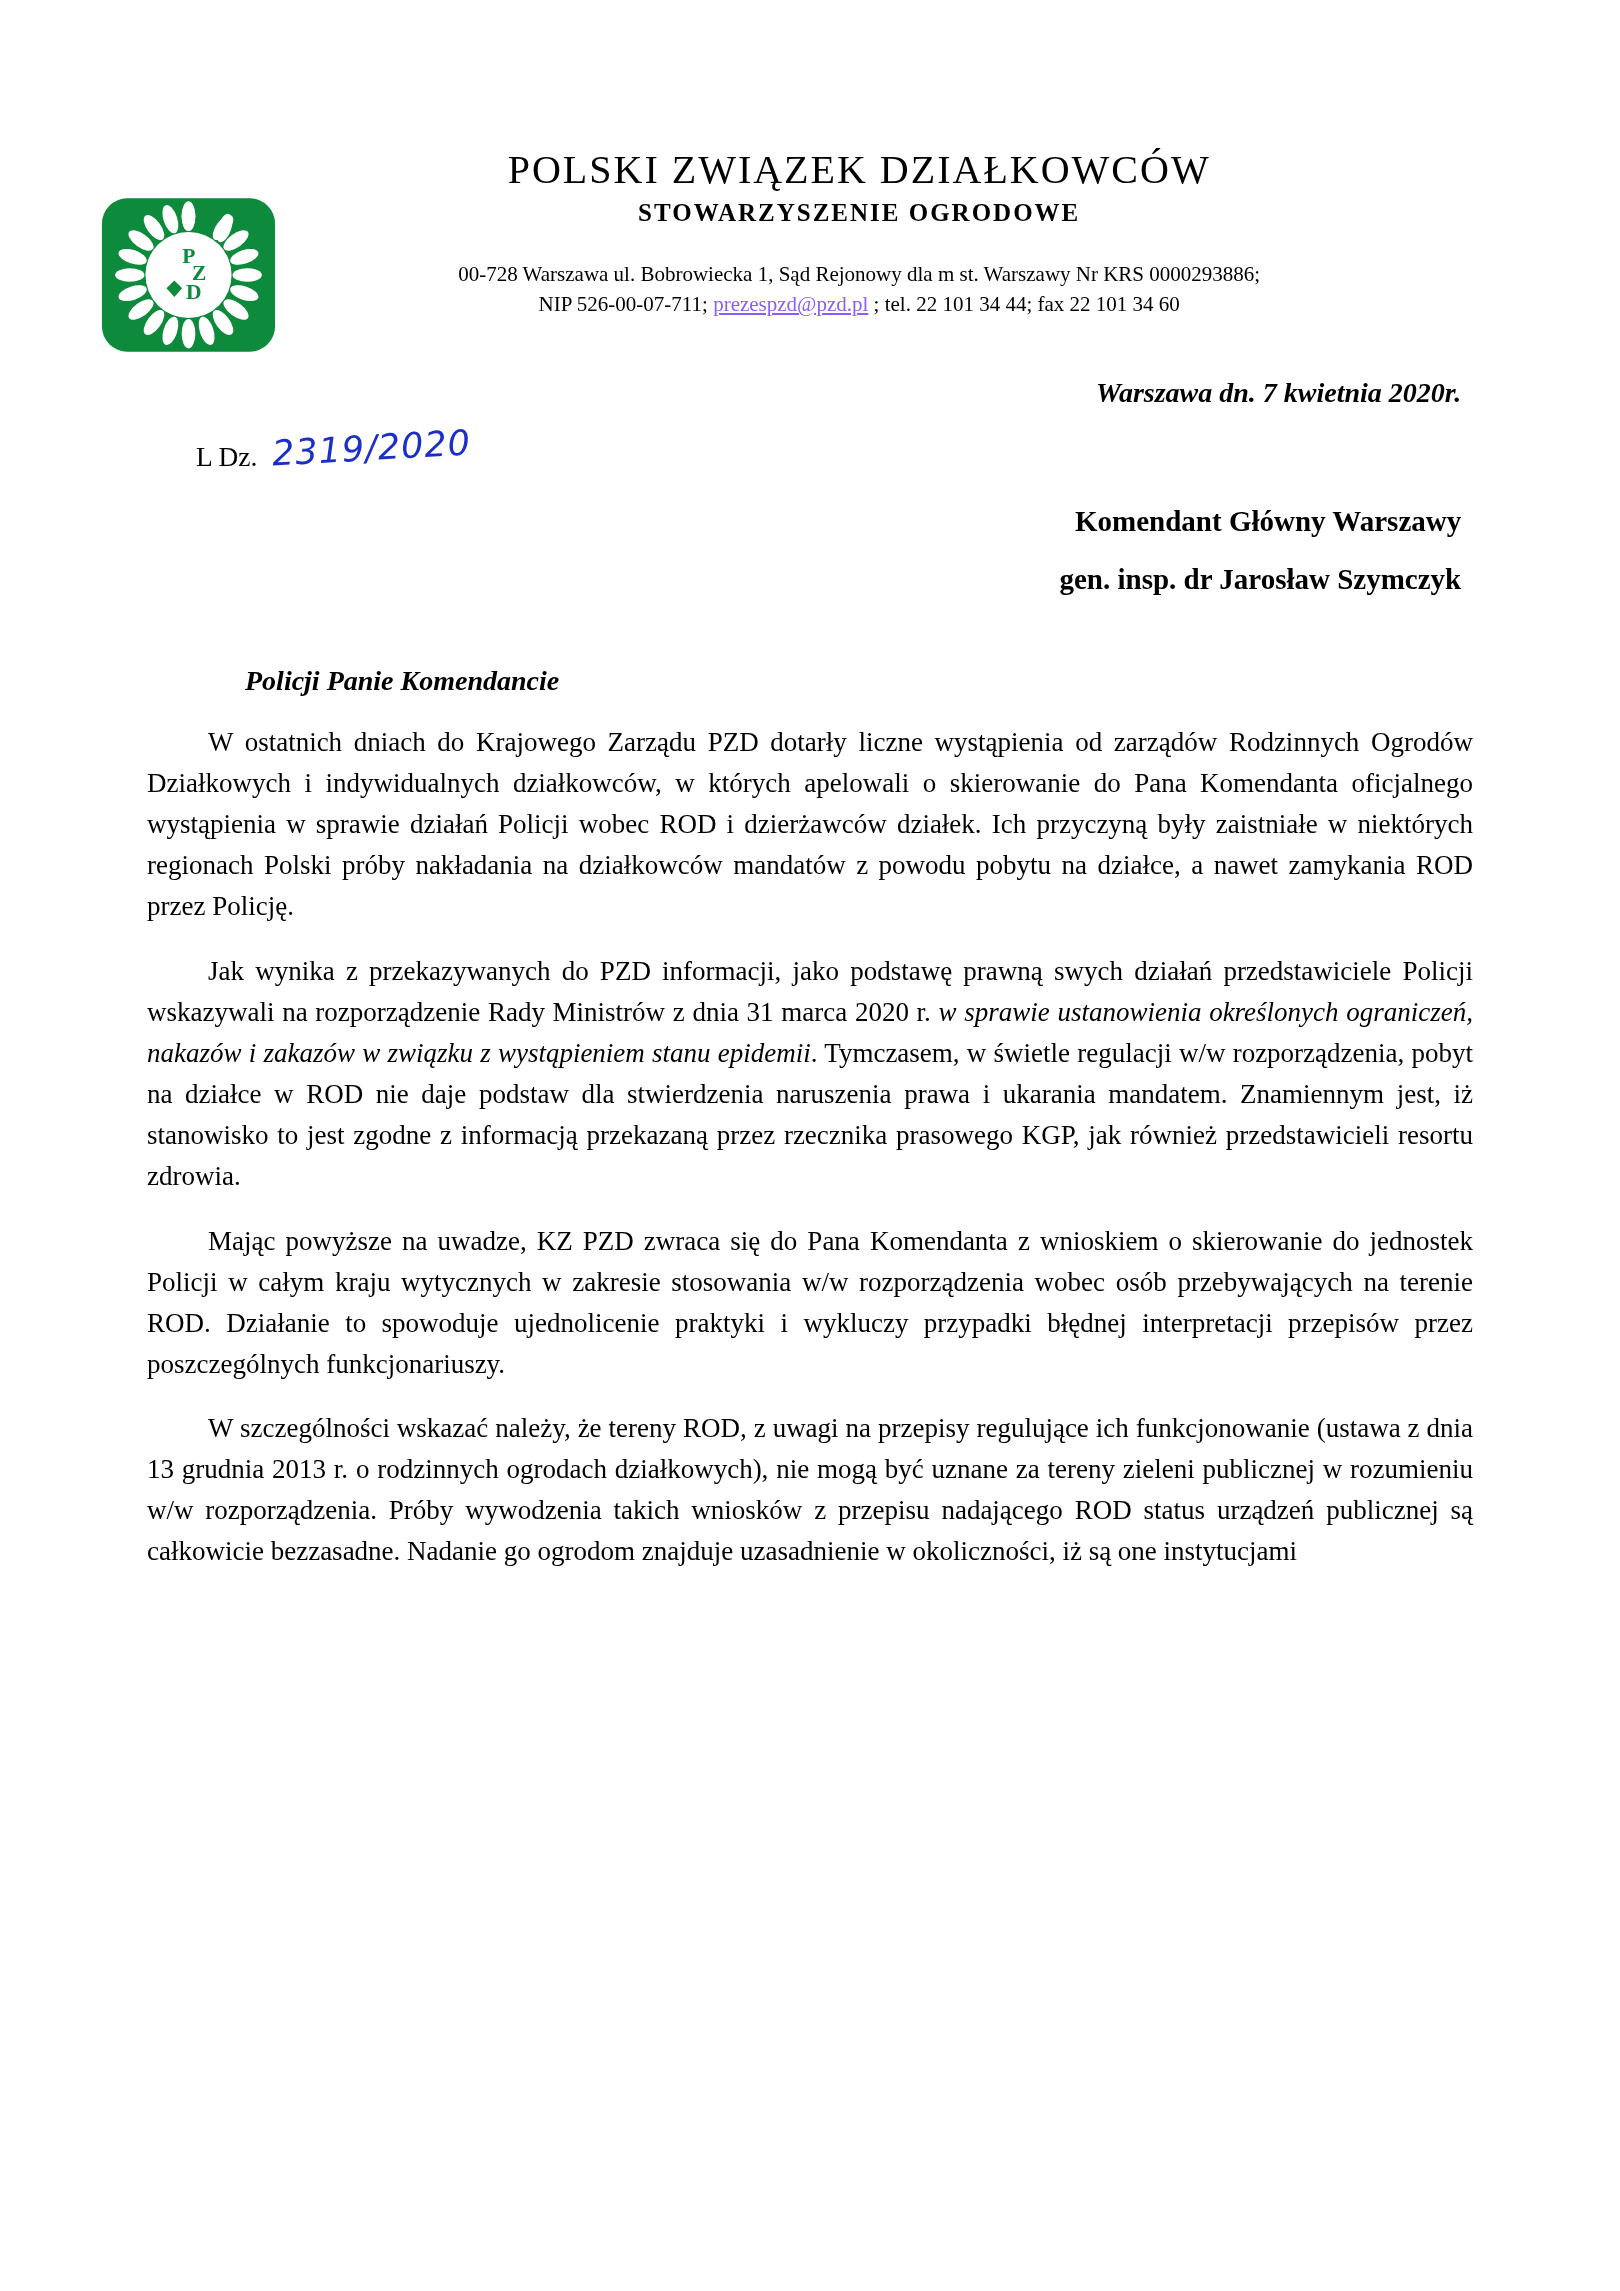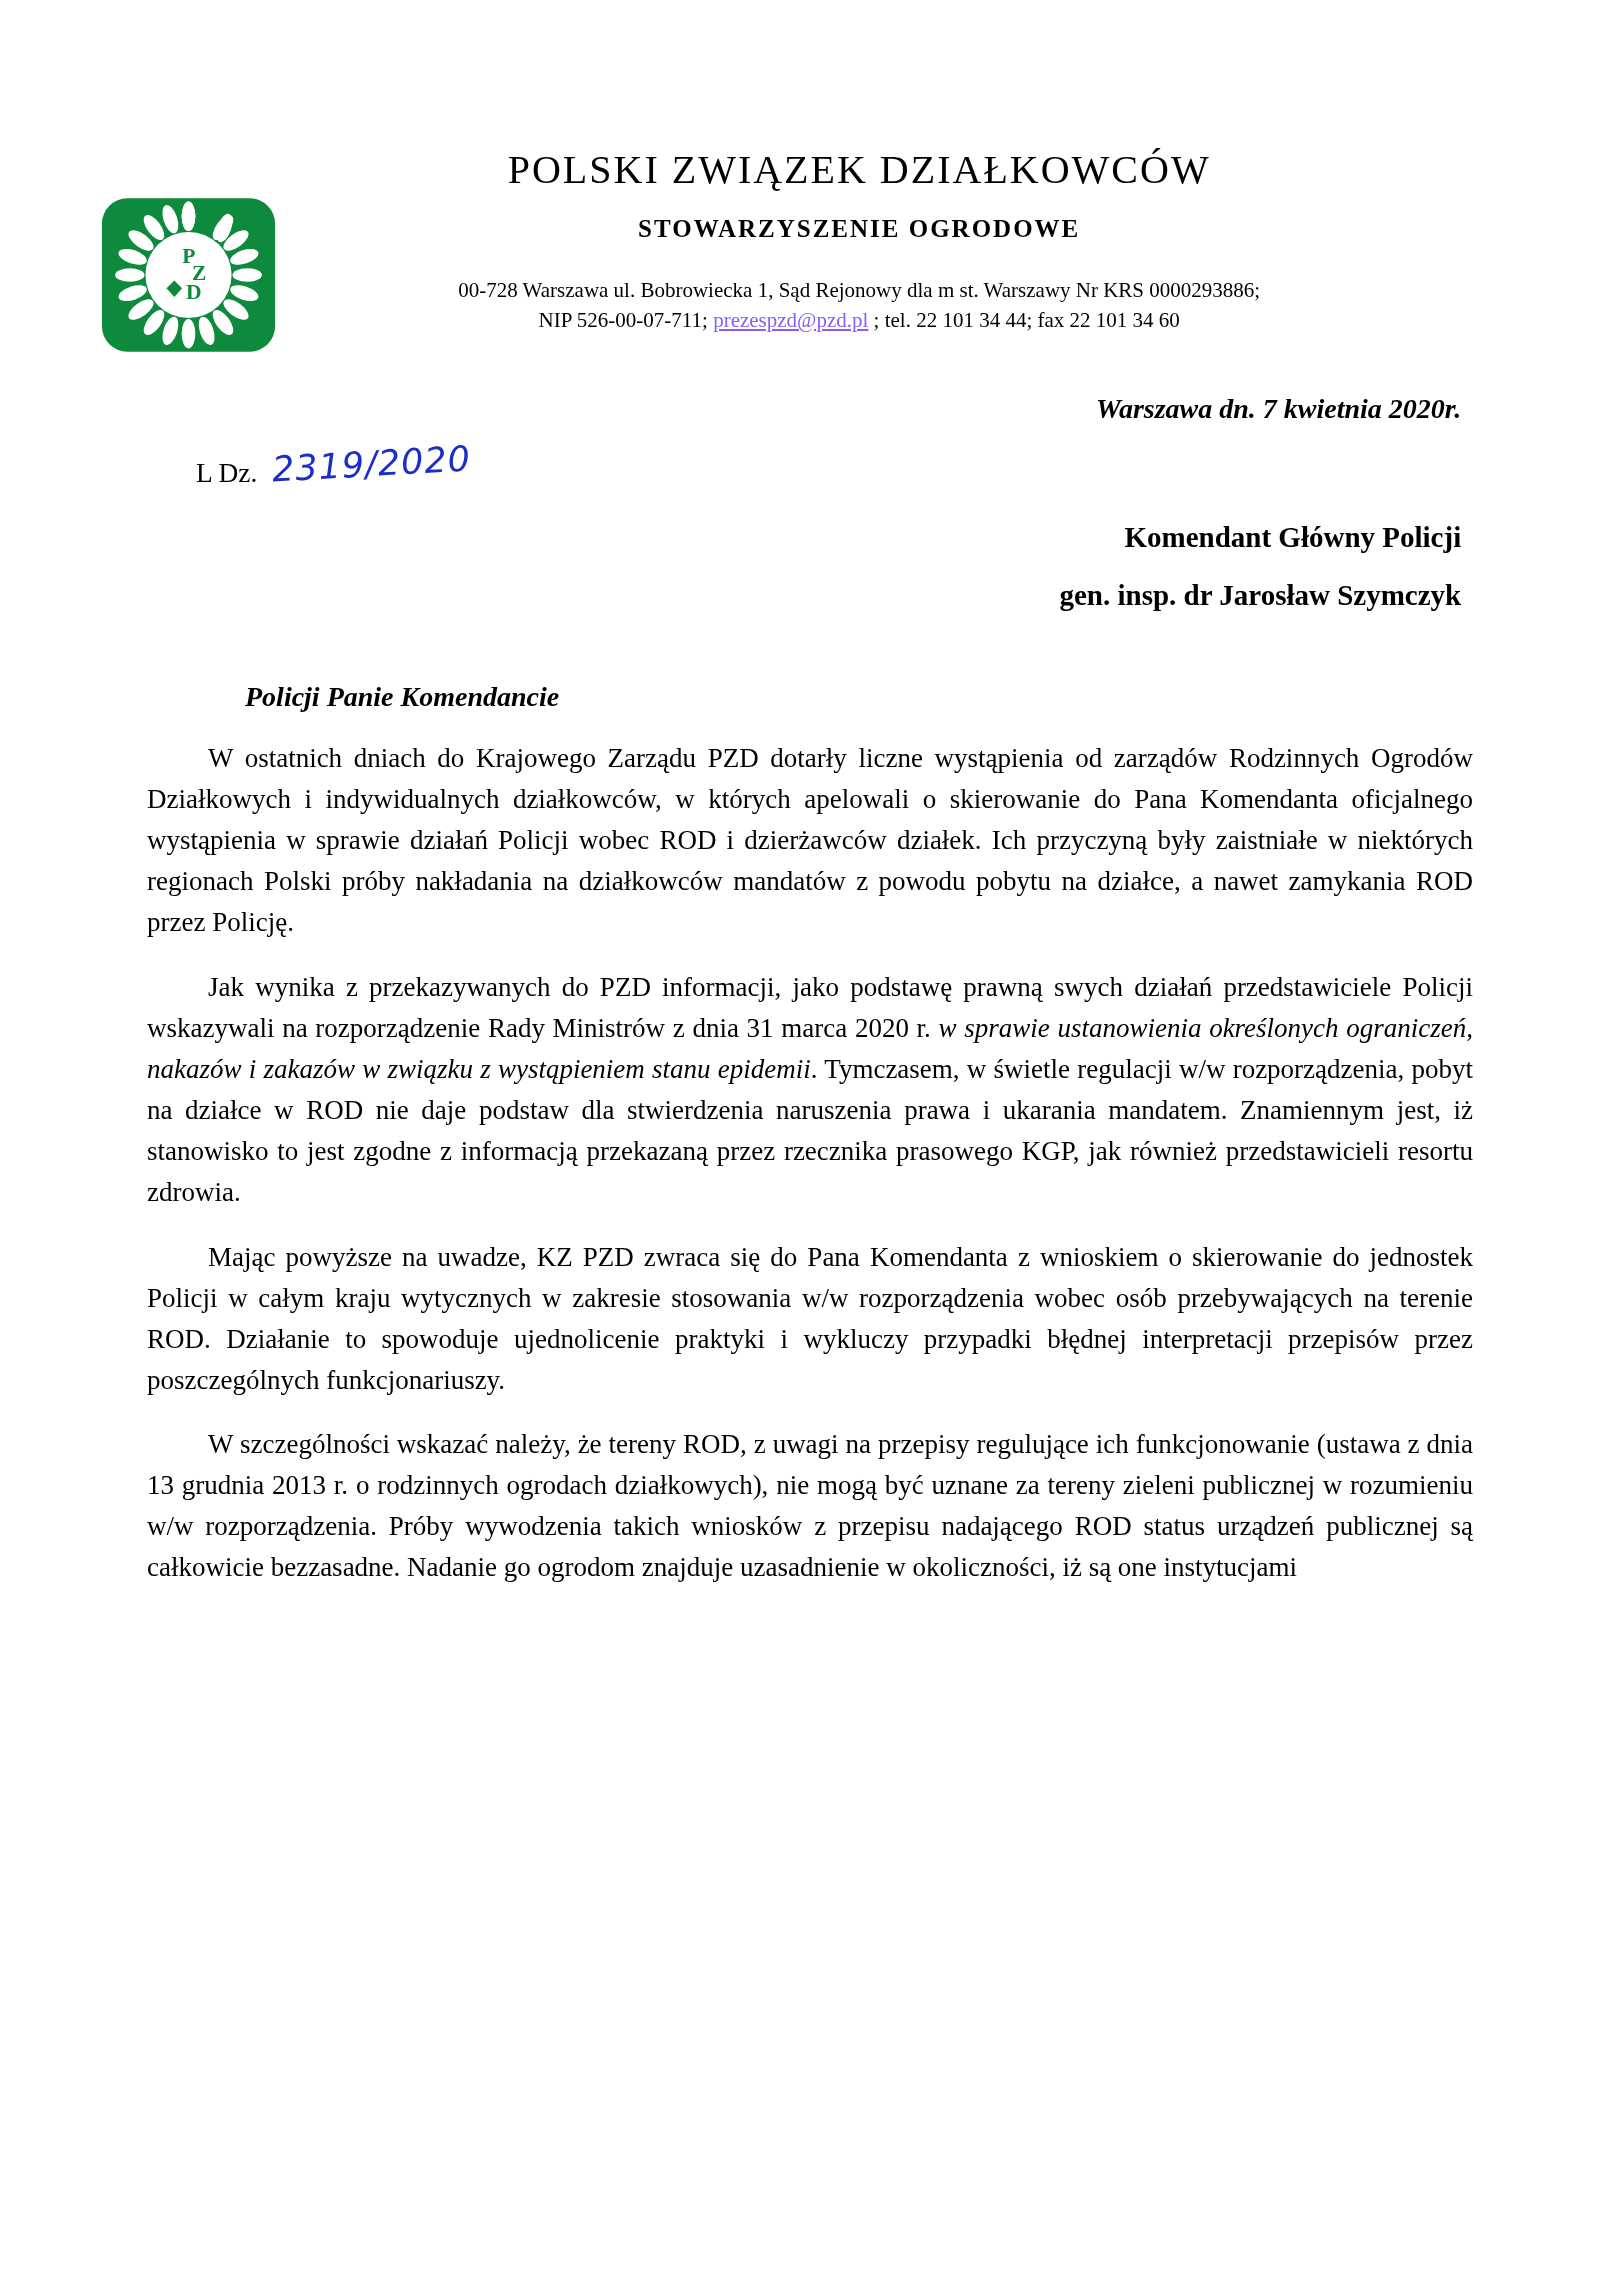--- a/index.html
+++ b/index.html
@@ -47,21 +47,21 @@
     font-size: 40px;
     letter-spacing: 2px;
     line-height: 1.15;
     white-space: nowrap;
   }
   .org-sub {
     font-family: "Liberation Serif", serif;
     font-weight: bold;
     font-size: 25px;
     letter-spacing: 2px;
-    margin-top: 22px;
+    margin-top: 6px;
     white-space: nowrap;
   }
   .org-contact {
     margin-top: 33px;
     font-size: 21px;
     line-height: 1.42;
   }
   .org-contact .line2 { display: block; }
   .email-link {
     color: #8b5cf6;
@@ -195,21 +195,21 @@
   </div>
 
   <div class="date-line">Warszawa dn. 7 kwietnia 2020r.</div>
 
   <div class="ref-row">
     <span class="ref-label">L Dz.</span>
     <span class="ref-number">2319/2020</span>
   </div>
 
   <div class="addressee">
-    <div class="line">Komendant Główny Policji</div>
+    <div class="line">Komendant Główny Warszawy</div>
     <div class="line">gen. insp. dr Jarosław Szymczyk</div>
   </div>
 
   <div class="salutation">Policji Panie Komendancie</div>
 
   <div class="body-text">
     <p>W ostatnich dniach do Krajowego Zarządu PZD dotarły liczne wystąpienia od zarządów Rodzinnych Ogrodów Działkowych i indywidualnych działkowców, w których apelowali o skierowanie do Pana Komendanta oficjalnego wystąpienia w sprawie działań Policji wobec ROD i dzierżawców działek. Ich przyczyną były zaistniałe w niektórych regionach Polski próby nakładania na działkowców mandatów z powodu pobytu na działce, a nawet zamykania ROD przez Policję.</p>
     <p>
       <span>Jak wynika z przekazywanych do PZD informacji, jako podstawę prawną swych działań przedstawiciele Policji wskazywali na rozporządzenie Rady Ministrów z dnia 31 marca 2020 r. </span><span class="it">w sprawie ustanowienia określonych ograniczeń, nakazów i zakazów w związku z wystąpieniem stanu epidemii</span><span>. Tymczasem, w świetle regulacji w/w rozporządzenia, pobyt na działce w ROD nie daje podstaw dla stwierdzenia naruszenia prawa i ukarania mandatem. Znamiennym jest, iż stanowisko to jest zgodne z informacją przekazaną przez rzecznika prasowego  KGP, jak również przedstawicieli resortu zdrowia.</span>
     </p>

